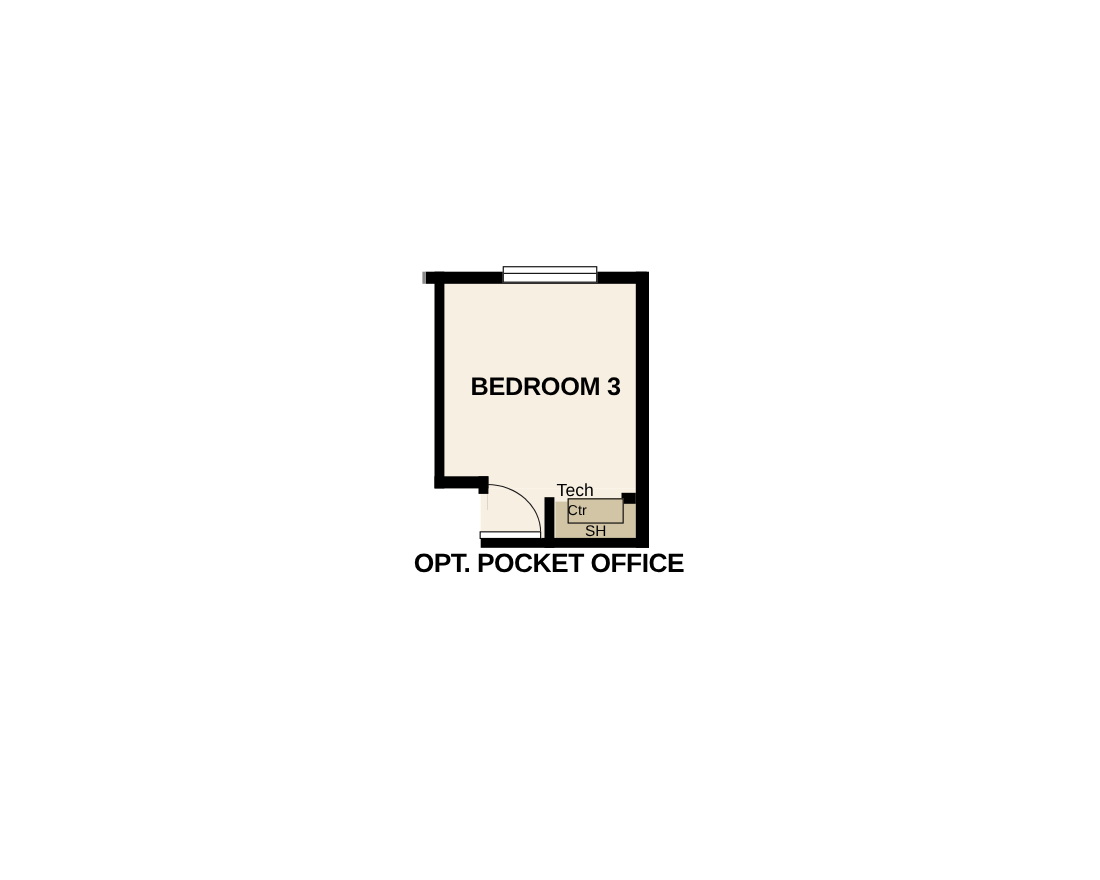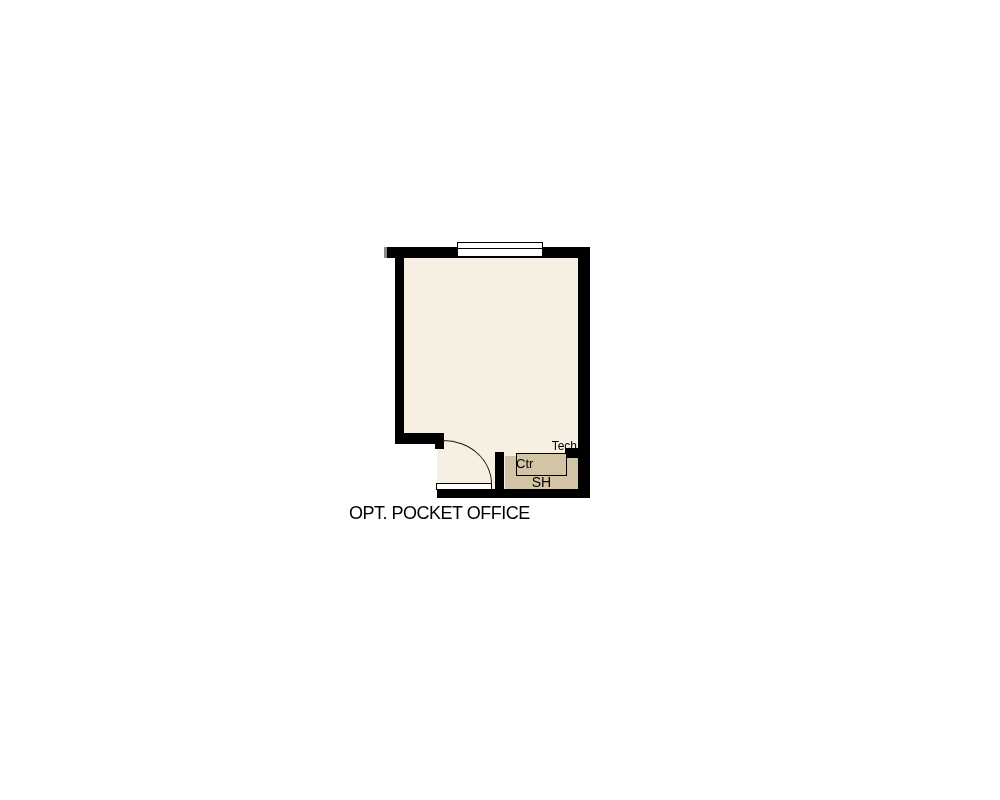--- a/index.html
+++ b/index.html
@@ -71,34 +71,34 @@
 
   
   .txt { color: var(--text, #000); }
   .room-label {
     left: 380px; top: 340px; width: 232px;
     font-size: 23px; font-weight: bold; letter-spacing: -0.3px;
     text-align: center; line-height: 23px;
   }
   .tech-label {
     left: 506px; top: 440px; width: 71px;
-    font-size: 12px; text-align: right; line-height: 13px;
+    font-size: 16px; text-align: left; line-height: 13px;
   }
   .ctr-label {
     left: 516px; top: 453px; width: 49px;
     font-size: 13px; text-align: left; line-height: 21px;
   }
   .sh-label {
     left: 505px; top: 475px; width: 73px;
     font-size: 14px; text-align: center; line-height: 14px;
   }
   .caption {
     left: 349px; top: 502px; width: 300px;
-    font-size: 18px; font-weight: normal; letter-spacing: -0.5px;
-    line-height: 22.5px;
+    font-size: 24px; font-weight: bold; letter-spacing: -0.5px;
+    text-align: center; line-height: 22.5px;
   }
 </style>
 </head>
 <body>
 
 <div class="stage">
 
   <div class="abs room-fill fill-main"></div>
   <div class="abs room-fill fill-entry"></div>
 
@@ -116,20 +116,21 @@
 
   <div class="abs window">
     <div class="abs window-mullion"></div>
   </div>
 
   <div class="abs door-arc"></div>
   <div class="abs door-leaf"></div>
 
   <div class="abs ctr-box"></div>
 
+  <div class="abs txt room-label">BEDROOM 3</div>
   <div class="abs txt tech-label">Tech</div>
   <div class="abs txt ctr-label">Ctr</div>
   <div class="abs txt sh-label">SH</div>
 
   <div class="abs txt caption">
     <div>OPT. POCKET OFFICE</div>
   </div>
 
 </div>
 

